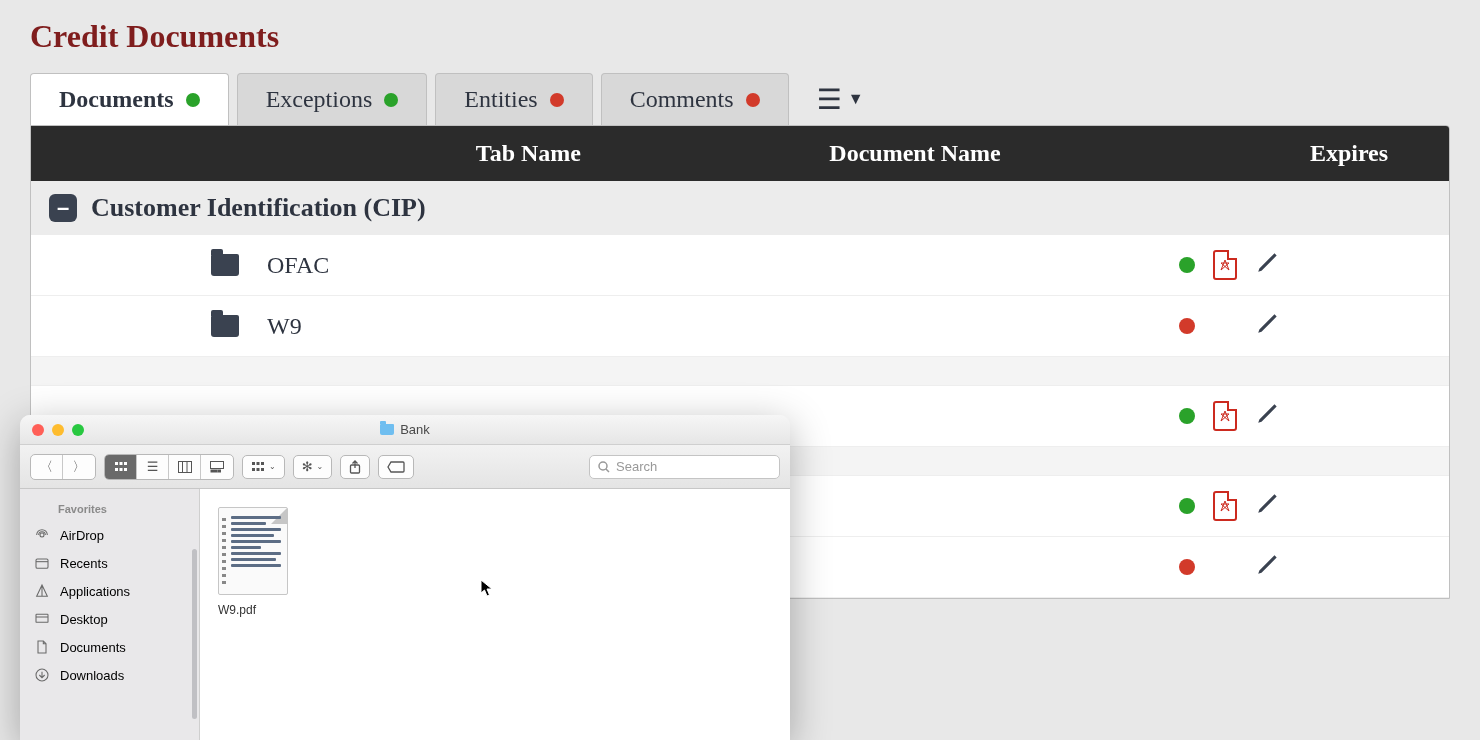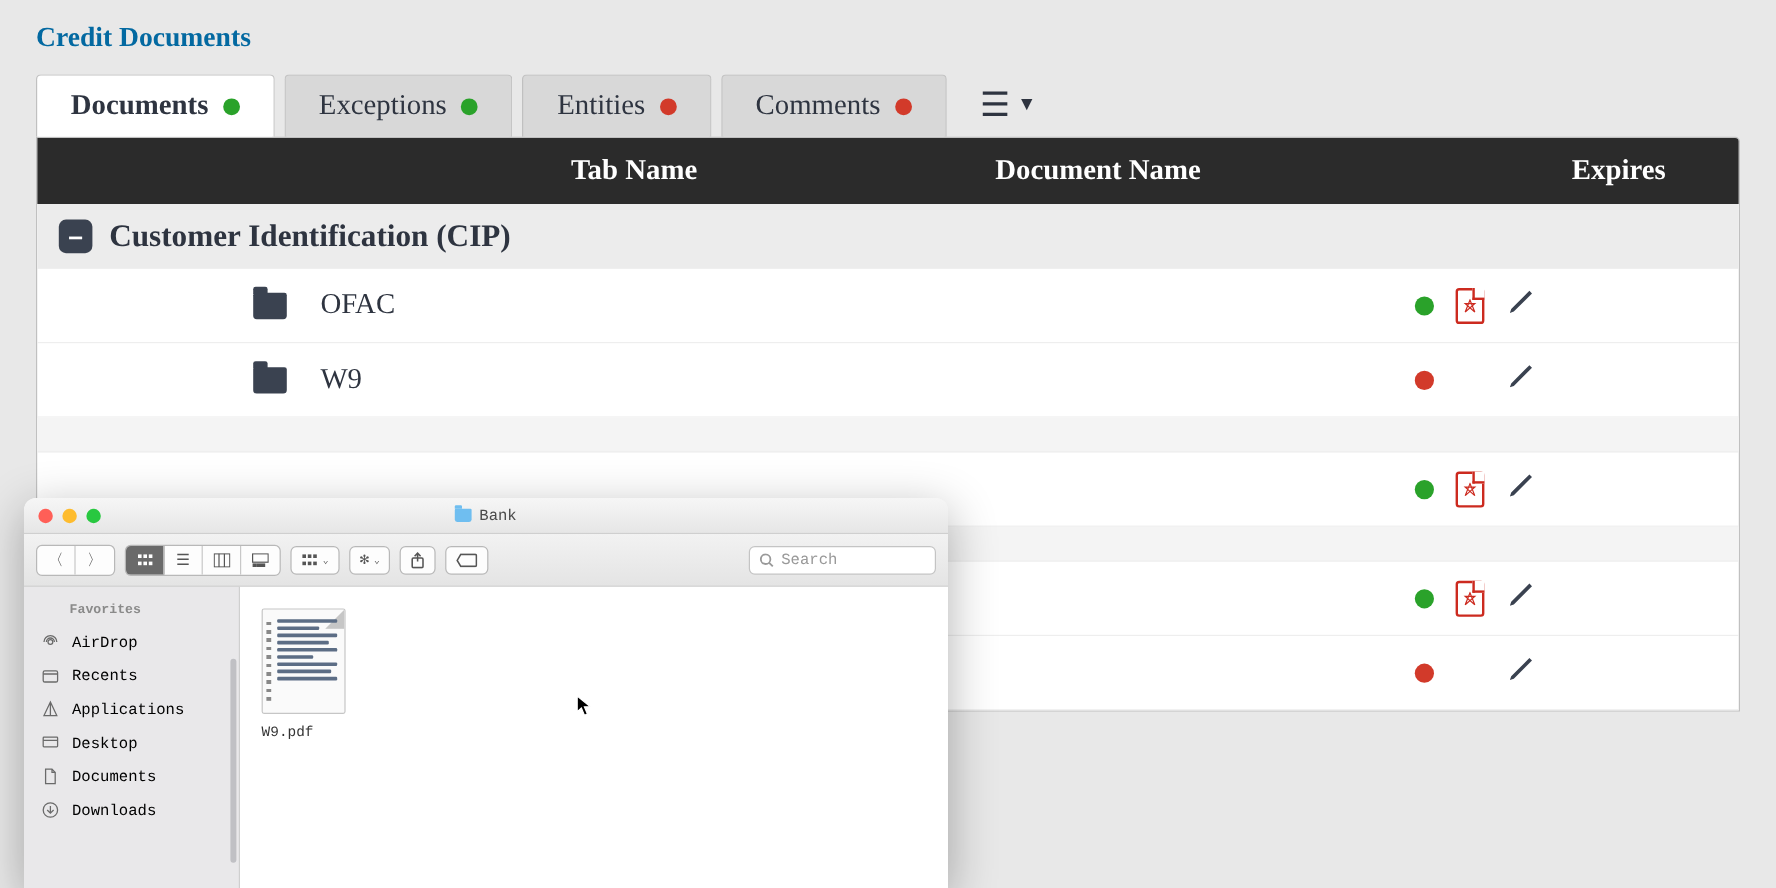--- a/index.html
+++ b/index.html
@@ -8,23 +8,23 @@
     background: #e8e8e8;
     width: 1480px;
     height: 740px;
     overflow: hidden;
     position: relative;
   }
   .page {
     padding: 18px 30px 0 30px;
   }
   .page-title {
-    font-size: 23px;
+    font-size: 32px;
     font-weight: bold;
-    color: #0369a1;
+    color: #7f1d1d;
     margin-bottom: 18px;
   }
   .tabs-row {
     display: flex;
     align-items: center;
     gap: 8px;
   }
   .tab {
     display: flex;
     align-items: center;
@@ -151,21 +151,21 @@
   
   .finder {
     position: absolute;
     left: 20px;
     top: 415px;
     width: 770px;
     height: 325px;
     background: #f3f3f3;
     border-radius: 10px 10px 0 0;
     box-shadow: 0 10px 40px rgba(0,0,0,0.3);
-    font-family: Liberation Mono, monospace;
+    font-family: Liberation Sans, sans-serif;
     display:flex;flex-direction:column;
     overflow:hidden;
   }
   .finder-titlebar {
     height: 30px;
     background: linear-gradient(#f6f6f6,#e6e6e6);
     border-bottom:1px solid #cfcfcf;
     display:flex;align-items:center;
     position:relative;
   }
@@ -187,21 +187,21 @@
   }
   .tb-seg { display:flex;border:1px solid #b8b8b8;border-radius:5px;overflow:hidden;background:#fdfdfd; }
   .tb-btn { width:32px;height:24px;display:flex;align-items:center;justify-content:center;color:#555;font-size:13px;border-right:1px solid #c8c8c8; }
   .tb-btn:last-child{border-right:none;}
   .tb-btn.dark{background:#6a6a6a;color:#fff;}
   .tb-single{border:1px solid #b8b8b8;border-radius:5px;background:#fdfdfd;height:24px;display:flex;align-items:center;justify-content:center;padding:0 8px;color:#555;font-size:13px;gap:4px;}
   .finder-search{
     margin-left:auto;
     display:flex;align-items:center;gap:6px;
     border:1px solid #c4c4c4;border-radius:5px;background:#fff;
-    height:24px;padding:0 8px;width:156px;color:#999;font-size:13px;
+    height:24px;padding:0 8px;width:191px;color:#999;font-size:13px;
   }
   .finder-body{display:flex;flex:1;}
   .finder-sidebar{
     width:180px;background:#e9e8ea;border-right:1px solid #cfcfcf;
     padding:10px 0;overflow:auto;
     position:relative;
   }
   .finder-sidebar::after{
     content:"";position:absolute;right:2px;top:60px;width:5px;height:170px;background:#c0c0c4;border-radius:3px;
   }

